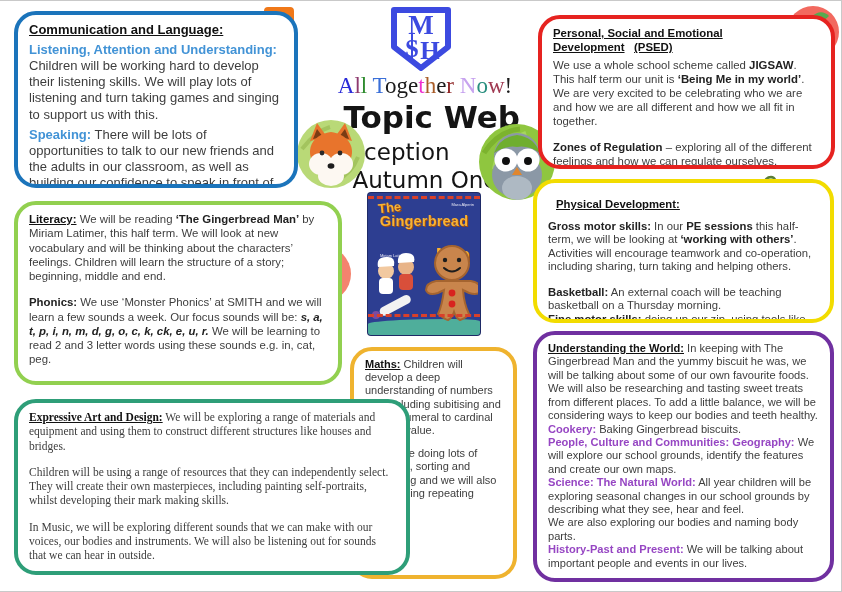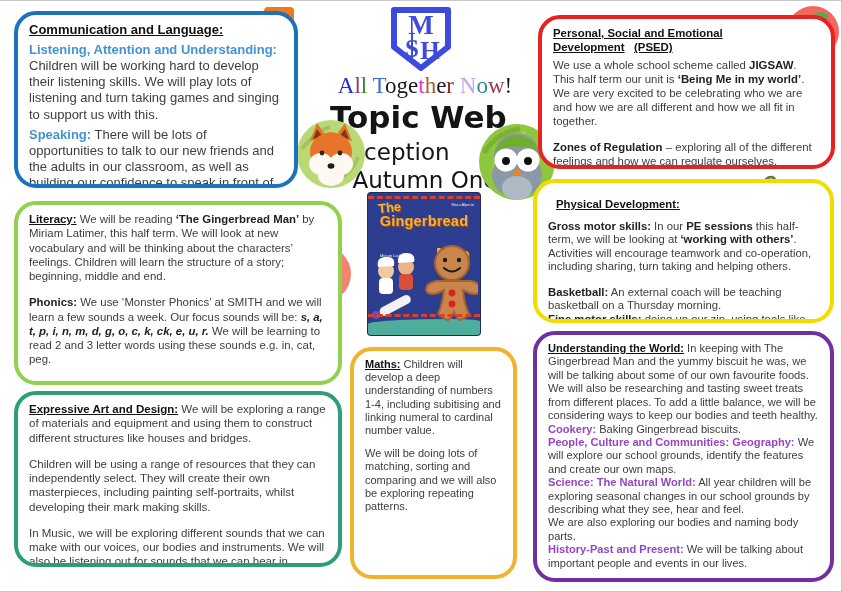--- a/index.html
+++ b/index.html
@@ -15,30 +15,30 @@
   .bi{font-weight:bold;font-style:italic;color:#222;}
   .hblue{font-weight:bold;color:#4293d6;}
   .hpurple{font-weight:bold;color:#9646c3;}
   
   .comm{left:14px;top:10px;width:284px;height:177px;border-color:#1b74bb;}
   .psed{left:538px;top:14px;width:297px;height:154px;border-color:#e62320;font-size:11.4px;line-height:1.23;}
   .lit{left:14px;top:200px;width:328px;height:184px;border-color:#92d050;font-size:11.4px;line-height:1.25;}
   .pe{left:533px;top:178px;width:301px;height:144px;border-color:#f2dc00;font-size:11.3px;line-height:1.2;}
   .maths{left:350px;top:346px;width:167px;height:232px;border-color:#efb32f;font-size:11px;line-height:1.2;}
   .maths p.gap{margin-top:10px;}
-  .art{left:14px;top:390px;width:328px;height:176px;border-color:#2e9e78;font-size:11.5px;line-height:1.24;}
+  .art{left:14px;top:398px;width:396px;height:176px;border-color:#2e9e78;font-size:11.5px;line-height:1.24;font-family:Liberation Serif, serif;}
   .world{left:533px;top:330px;width:301px;height:251px;border-color:#7030a0;font-size:11.1px;line-height:1.21;}
   .world p{margin:0;}
   .world p.gap{margin-top:8px;}
   
   .crest{position:absolute;left:386px;top:6px;}
   .motto{position:absolute;left:300px;top:72px;width:250px;text-align:center;
          font-family:"Liberation Serif",serif;font-size:23px;white-space:nowrap;}
   .motto span{white-space:pre;}
-  .topic-title{position:absolute;left:330px;top:98px;width:190px;text-align:left;
+  .topic-title{position:absolute;left:330px;top:98px;width:190px;text-align:right;
          font-size:31px;font-weight:bold;color:#141414;font-family:"DejaVu Sans",sans-serif;}
   .year1{position:absolute;left:335px;top:138px;width:180px;font-size:23px;color:#141414;font-family:"DejaVu Sans",sans-serif;}
   .year2{position:absolute;left:330px;top:166px;width:190px;text-align:center;font-size:23px;color:#141414;font-family:"DejaVu Sans",sans-serif;}
   .avatar{position:absolute;border-radius:50%;}
   .fox{left:296px;top:118px;}
   .owl{left:478px;top:122px;}
   
   .icon{position:absolute;}
   .chat-icon{left:249px;top:6px;}
   .head-icon{left:786px;top:4px;}

